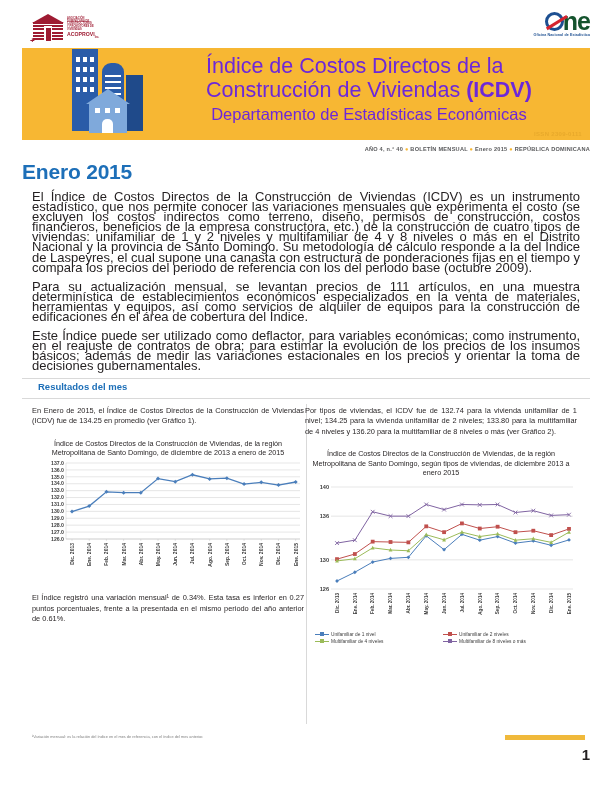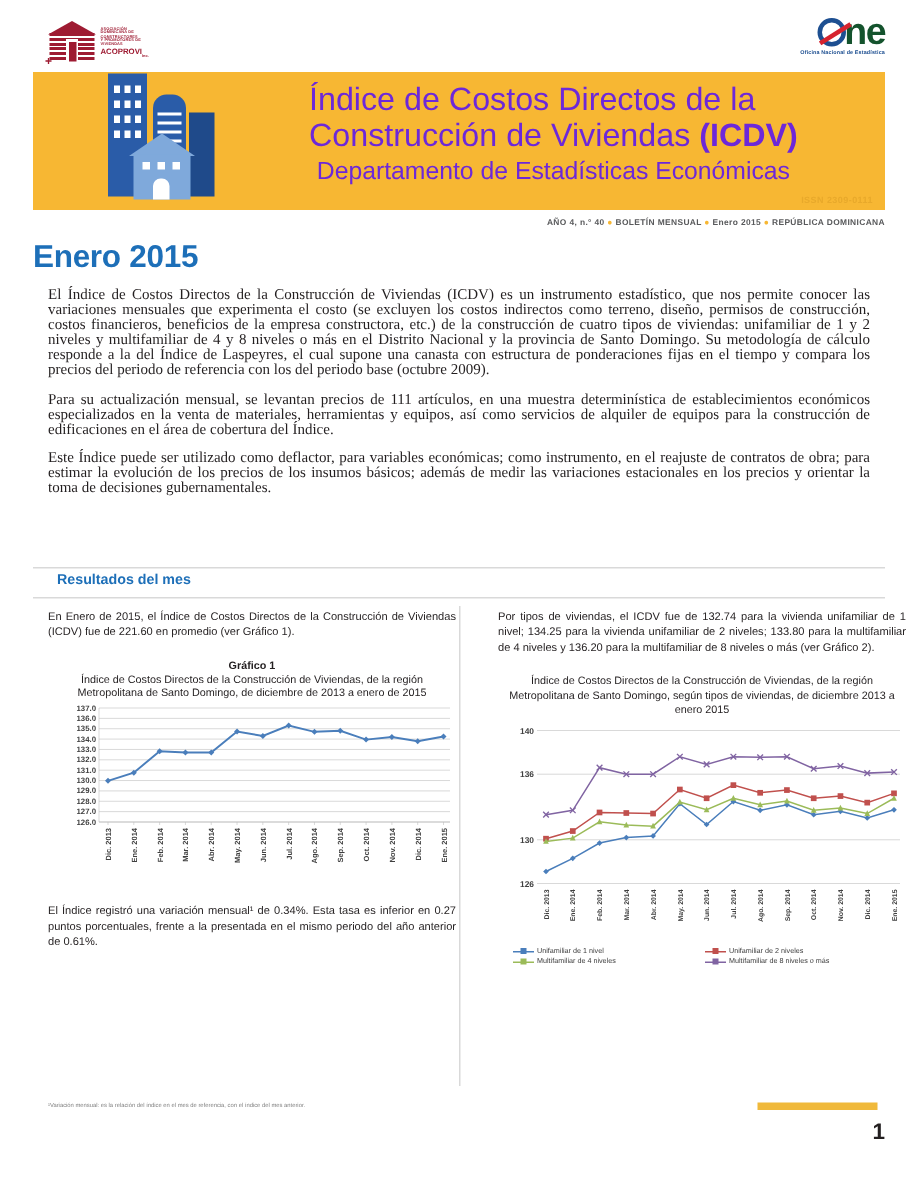--- a/index.html
+++ b/index.html
@@ -89,40 +89,40 @@
   }
   .meta-line .dot { color:#f7b733; }
 
   
   .title-enero {
     position:absolute; left:22px; top:160px;
     font-size:21px; font-weight:bold; color:#1d6fb8; letter-spacing:-.2px;
   }
   .intro { position:absolute; left:32px; top:192px; width:548px; }
   .intro p {
-    font-size:10px; line-height:10.1px; text-align:justify; color:#231f20; margin-bottom:9px;font-family:Liberation Serif, serif;
+    font-size:13px; line-height:10.1px; text-align:justify; color:#231f20; margin-bottom:9px;
   }
 
   .rule {
     position:absolute; left:22px; width:568px; height:1px; background:#d9d9d9;
   }
   .rule.r1 { top:378px; }
   .rule.r2 { top:398px; }
 
   .sec-title {
     position:absolute; left:38px; top:381px;
     font-size:9.5px; font-weight:bold; color:#1d6fb8;
   }
 
   
   .col-div { position:absolute; left:306px; top:404px; width:1px; height:320px; background:#d9d9d9; }
 
   .col { position:absolute; width:272px; }
   .col.left { left:32px; top:406px; }
-  .col.right { left:332px; top:406px; }
+  .col.right { left:305px; top:406px; }
   .col p { font-size:7.4px; line-height:10.4px; text-align:justify; }
 
   .g-head { text-align:center; margin-top:12px; }
   .g-head .gnum { font-size:7.2px; font-weight:bold; display:block; }
   .g-head .gsub { font-size:7.2px; line-height:9.3px; display:block; }
 
   
   .chart { position:relative; }
   .chart svg { display:block; }
   .axis-lbl { font-size:5.2px; fill:#404040; font-family:"Liberation Sans", sans-serif; font-weight:bold; }
@@ -245,24 +245,23 @@
     <p>Para su actualización mensual, se levantan precios de 111 artículos, en una muestra determinística de establecimientos económicos especializados en la venta de materiales, herramientas y equipos, así como servicios de alquiler de equipos para la construcción de edificaciones en el área de cobertura del Índice.</p>
     <p>Este Índice puede ser utilizado como deflactor, para variables económicas; como instrumento, en el reajuste de contratos de obra; para estimar la evolución de los precios de los insumos básicos; además de medir las variaciones estacionales en los precios y orientar la toma de decisiones gubernamentales.</p>
   </div>
 
   <div class="rule r1"></div>
   <div class="rule r2"></div>
   <div class="sec-title">Resultados del mes</div>
   <div class="col-div"></div>
 
   <div class="col left">
-    <p>En Enero de 2015, el Índice de Costos Directos de la Construcción de Viviendas (ICDV) fue de 221.60 en promedio (ver Gráfico 1).</p>
+    <p>En Enero de 2015, el Índice de Costos Directos de la Construcción de Viviendas (ICDV) fue de 134.25 en promedio (ver Gráfico 1).</p>
 
     <div class="g-head">
-      <span class="gnum">Gráfico 1</span>
       <span class="gsub">Índice de Costos Directos de la Construcción de Viviendas, de la región Metropolitana de Santo Domingo, de diciembre de 2013 a enero de 2015</span>
     </div>
 
     <div class="chart">
       <svg width="272" height="122" viewBox="0 0 272 122">
         <g id="c1-grid">
             <line x1="34" y1="82" x2="268" y2="82" stroke="#bfbfbf" stroke-width="0.4"></line>
             <line x1="34" y1="75.0909090909091" x2="268" y2="75.0909090909091" stroke="#bfbfbf" stroke-width="0.4"></line>
             <line x1="34" y1="68.18181818181819" x2="268" y2="68.18181818181819" stroke="#bfbfbf" stroke-width="0.4"></line>
             <line x1="34" y1="61.27272727272727" x2="268" y2="61.27272727272727" stroke="#bfbfbf" stroke-width="0.4"></line>

